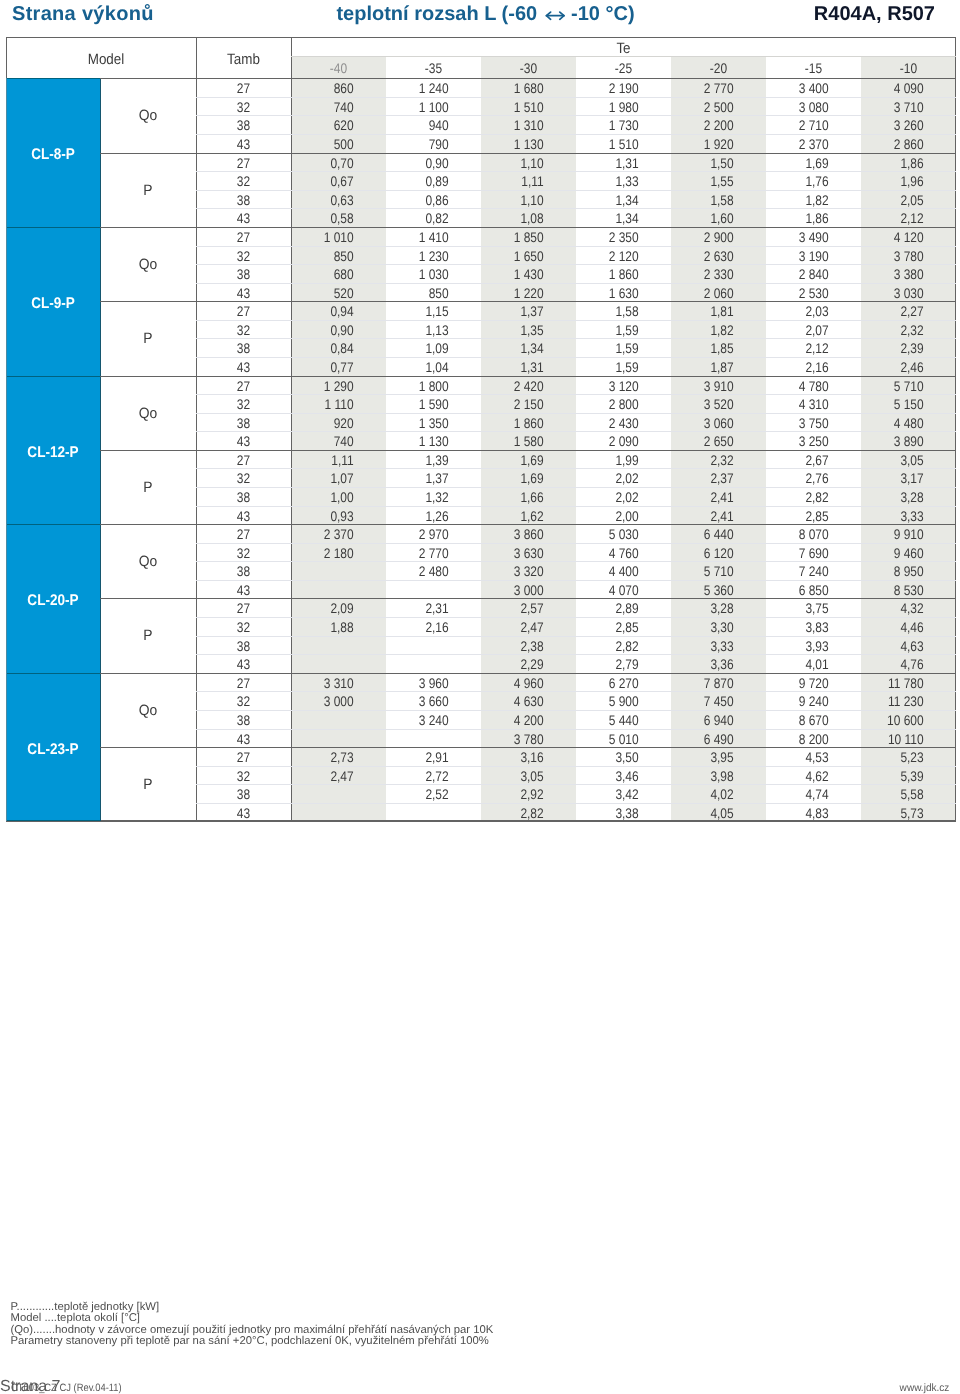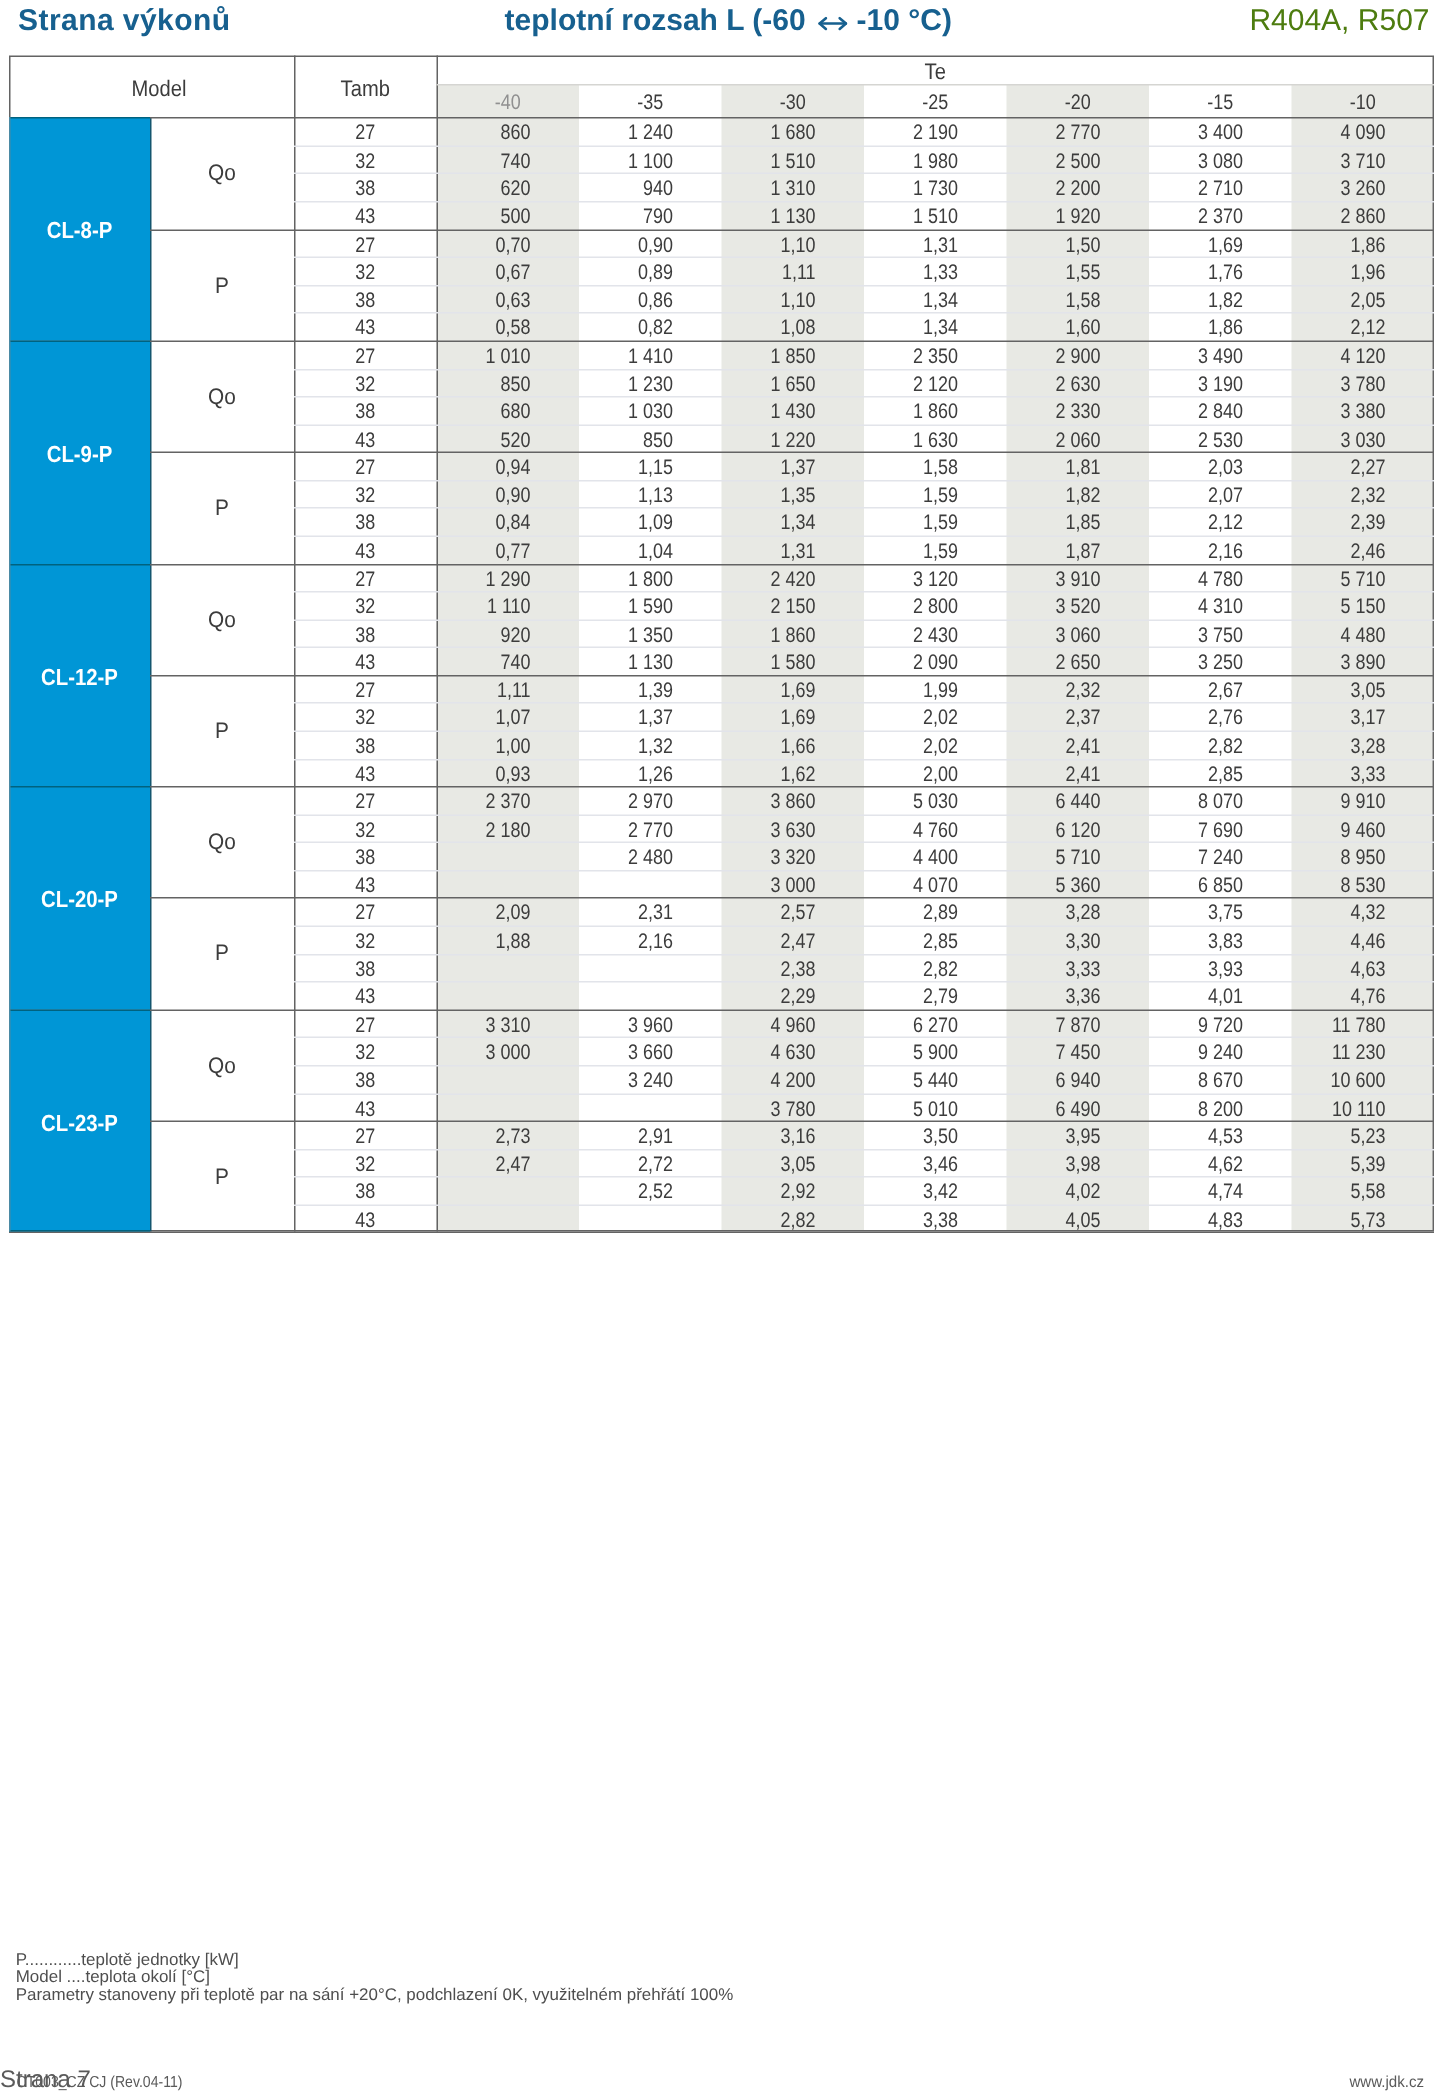--- a/index.html
+++ b/index.html
@@ -6,21 +6,21 @@
   html,body{margin:0;padding:0;background:#ffffff;}
   body{width:960px;height:1394px;overflow:hidden;
        font-family:"Liberation Sans",sans-serif;color:#2d2d2d;
        -webkit-font-smoothing:antialiased;
        text-rendering:geometricPrecision;}
   .page{position:relative;width:960px;height:1394px;transform:translateZ(0);}
 
   
   .title-left{position:absolute;left:12px;top:3px;font-size:20px;font-weight:bold;color:#17608f;letter-spacing:0.3px;}
   .title-mid{position:absolute;left:0;top:3px;width:971px;text-align:center;font-size:20px;font-weight:bold;color:#17608f;}
-  .title-right{position:absolute;right:7px;top:3px;font-size:20px;font-weight:normal;color:#4d7c0f;}
+  .title-right{position:absolute;right:25px;top:3px;font-size:20px;font-weight:bold;color:#0f172a;}
   .arrow-icon{display:inline-block;vertical-align:-0.5px;margin:0 6px 0 7.5px;}
 
   
   .tbl{position:absolute;left:6px;top:37px;width:950px;height:784.4px;}
   .stripe{position:absolute;background:#e8e9e4;}
   .grid{position:absolute;left:0;top:0;width:950px;height:784.4px;
         border:1px solid #636363;box-sizing:border-box;pointer-events:none;}
   .vline{position:absolute;width:1px;background:#636363;}
   .hline{position:absolute;height:1px;background:#636363;}
   .hline-blue{position:absolute;height:1px;background:#00627f;}
@@ -466,18 +466,19 @@
     <div class="hline-blue" style="left:0px;top:189.92px;width:94.00px;"></div>
     <div class="hline-blue" style="left:0px;top:338.54px;width:94.00px;"></div>
     <div class="hline-blue" style="left:0px;top:487.16px;width:94.00px;"></div>
     <div class="hline-blue" style="left:0px;top:635.78px;width:94.00px;"></div>
     <div class="hline-blue" style="left:0px;top:783.40px;width:94.00px;"></div>
     <div class="vline-blue" style="left:0px;top:41.30px;height:743.10px;"></div>
   </div>
   <div class="legend">
     <div>P............teplotě jednotky [kW]</div>
     <div>Model ....teplota okolí [°C]</div>
+    <div>(Qo).......hodnoty v závorce omezují použití jednotky pro maximální přehřátí nasávaných par 10K</div>
     <div>Parametry stanoveny při teplotě par na sání +20°C, podchlazení 0K, využitelném přehřátí 100%</div>
   </div>
   <div class="foot foot-left">CT003_CZ CJ (Rev.04-11)</div>
   <div class="foot foot-mid">Strana 7</div>
   <div class="foot foot-right">www.jdk.cz</div>
 </div>
 
 </body></html>

